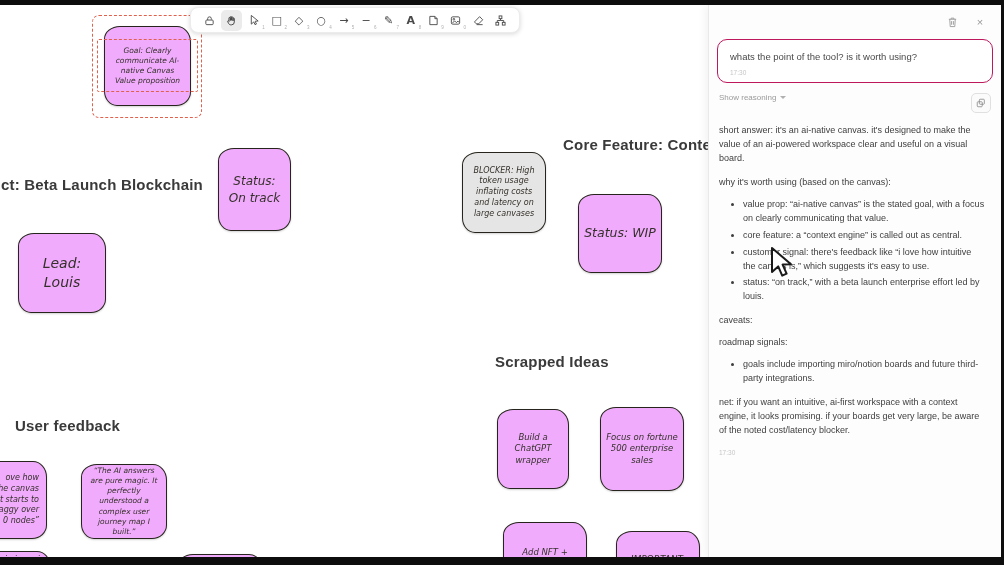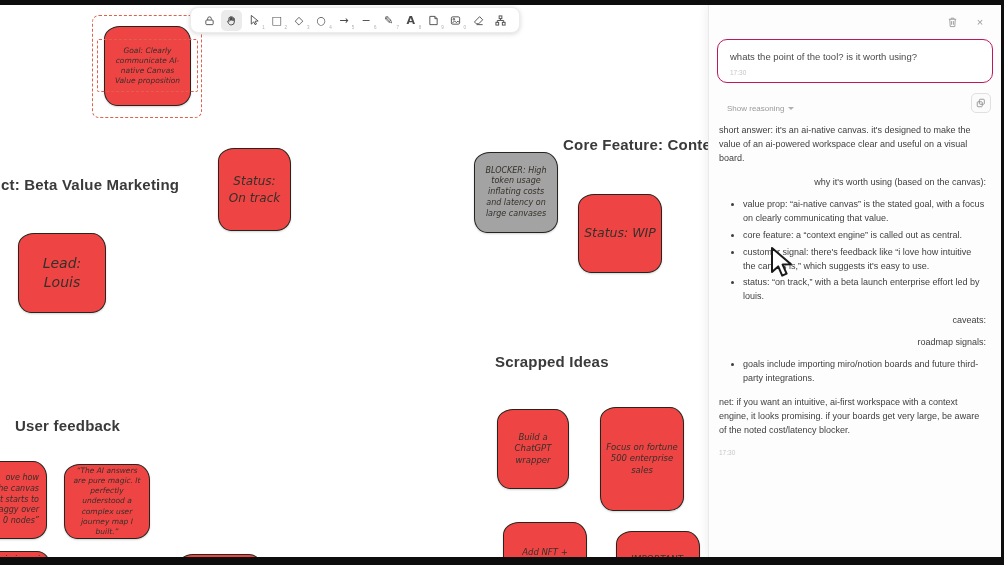--- a/index.html
+++ b/index.html
@@ -26,41 +26,41 @@
 
   
   .heading { position:absolute; z-index:1; font-size:15px; font-weight:600; color:#3a3a3a;
     letter-spacing:.2px; white-space:nowrap; }
   .h-project { left:1px; top:176px; }
   .h-core { left:563px; top:136px; }
   .h-scrapped { left:495px; top:353px; }
   .h-feedback { left:15px; top:417px; }
 
   
-  .note { position:absolute; z-index:2; background:#ef4444; border:1.5px solid #27241d;
+  .note { position:absolute; z-index:2; background:#f0abfc; border:1.5px solid #27241d;
     border-radius:16px 14px 15px 13px / 13px 16px 14px 15px;
     box-shadow:0 1px 2px rgba(0,0,0,.18);
     display:flex; align-items:center; justify-content:center; text-align:center;
     font-family:"DejaVu Sans", sans-serif; font-style:italic; font-weight:500;
     color:#35302a; padding:5px; line-height:1.35; white-space:pre-line; }
-  .note.pink { background:#a3a3a3;margin-left:12px; }
+  .note.pink { background:#e5e5e5; }
   .n-goal      { left:104px; top:26px;  width:87px; height:80px; font-size:7.5px; }
   .n-track     { left:218px; top:148px; width:73px; height:83px; font-size:12px; }
   .n-lead      { left:18px;  top:233px; width:88px; height:80px; font-size:14px; }
   .n-blocker   { left:462px; top:152px; width:84px; height:81px; font-size:8px; }
   .n-wip       { left:578px; top:194px; width:84px; height:79px; font-size:12.5px; }
   .n-chatgpt   { left:497px; top:409px; width:72px; height:80px; font-size:8.5px; }
-  .n-fortune   { left:600px; top:407px; width:84px; height:104px; font-size:8.5px;text-align:center; }
+  .n-fortune   { left:600px; top:407px; width:84px; height:84px; font-size:8.5px;text-align:center; }
   .n-nft       { left:503px; top:522px; width:84px; height:80px; font-size:8.5px;
                  align-items:flex-start; padding-top:24px; }
   .n-important { left:616px; top:531px; width:84px; height:70px; font-size:9px;
                  align-items:flex-start; padding-top:21px; }
   .n-love      { left:-40px; top:461px; width:87px; height:78px; font-size:8px;
                  justify-content:flex-end; text-align:right; padding-right:7px; }
-  .n-magic     { left:64px;  top:464px; width:86px; height:75px; font-size:7.5px; }
+  .n-magic     { left:81px;  top:464px; width:86px; height:75px; font-size:7.5px; }
   .n-issue     { left:-18px; top:551px; width:69px; height:50px; font-size:8px;
                  align-items:flex-start; padding-top:3px; justify-content:flex-end;
                  text-align:right; padding-right:6px; }
   .n-blank     { left:68px;  top:559px; width:80px; height:40px; }
   .n-follow    { left:177px; top:554px; width:86px; height:40px; font-size:8px;
                  align-items:flex-start; padding-top:2px; }
 
   
   .sel { position:absolute; border:1.2px dashed #E0604C; z-index:3; pointer-events:none; }
   .sel-outer { left:92px; top:15px; width:110px; height:103px; border-radius:7px; }
@@ -73,47 +73,47 @@
   .icon-btn { position:absolute; width:18px; height:18px; display:flex; align-items:center;
     justify-content:center; color:#9a9a9a; cursor:pointer; }
   .btn-trash { right:40px; top:9px; }
   .btn-close { right:12px; top:8px; font-size:11px; }
 
   .msg-card { margin:6px 8px 0 8px; background:#ffffff; border:1px solid #be185d;
     border-radius:10px; padding:11px 12px 6px 12px; }
   .msg-text { font-size:9.5px; color:#4a4a4a; }
   .msg-time { font-size:6.5px; color:#c6c6c6; margin-top:7px; }
 
-  .reason-row { margin:10px 10px 0 18px; display:flex; align-items:flex-end;
+  .reason-row { margin:10px 10px 0 10px; display:flex; align-items:flex-start;
     justify-content:space-between; }
   .reason-label { font-size:8px; color:#9a9a9a; display:flex; align-items:center; gap:4px;
     cursor:pointer; }
   .reason-label::after { content:""; width:0; height:0; border-left:3px solid transparent;
     border-right:3px solid transparent; border-top:3.5px solid #b0b0b0; }
   .copy-btn { width:20px; height:20px; border:1px solid #E0E0E0; border-radius:5px;
     background:#fbfbfb; display:flex; align-items:center; justify-content:center; cursor:pointer; }
 
   .answer { margin:11px 15px 0 10px; font-size:9px; color:#3E3E3E; line-height:1.55; }
   .answer p { margin:0 0 10px 0; }
-  .answer .sec-head { margin:0 0 8px 0;text-align:right; }
+  .answer .sec-head { margin:0 0 8px 0; }
   .answer ul { margin:0 0 10px 0; padding-left:24px; }
   .answer li { margin-bottom:3px; }
   .answer-time { font-size:6.5px; color:#c6c6c6; margin-top:2px; }
 
   
   .cursor { position:absolute; left:769px; top:246px; z-index:80; pointer-events:none; }
 </style>
 </head>
 <body>
 
 <div id="stage">
 
   <div>
 
-    <div class="heading h-project">ct: Beta Value Marketing</div>
+    <div class="heading h-project">ct: Beta Launch Blockchain</div>
     <div class="heading h-core">Core Feature: Context</div>
     <div class="heading h-scrapped">Scrapped Ideas</div>
     <div class="heading h-feedback">User feedback</div>
 
     <div class="note n-goal">Goal: Clearly communicate AI-native Canvas Value proposition</div>
     <div class="sel sel-outer"></div>
     <div class="sel sel-inner"></div>
 
     <div class="note n-track">Status: On track</div>
     <div class="note n-lead">Lead: Louis</div>

